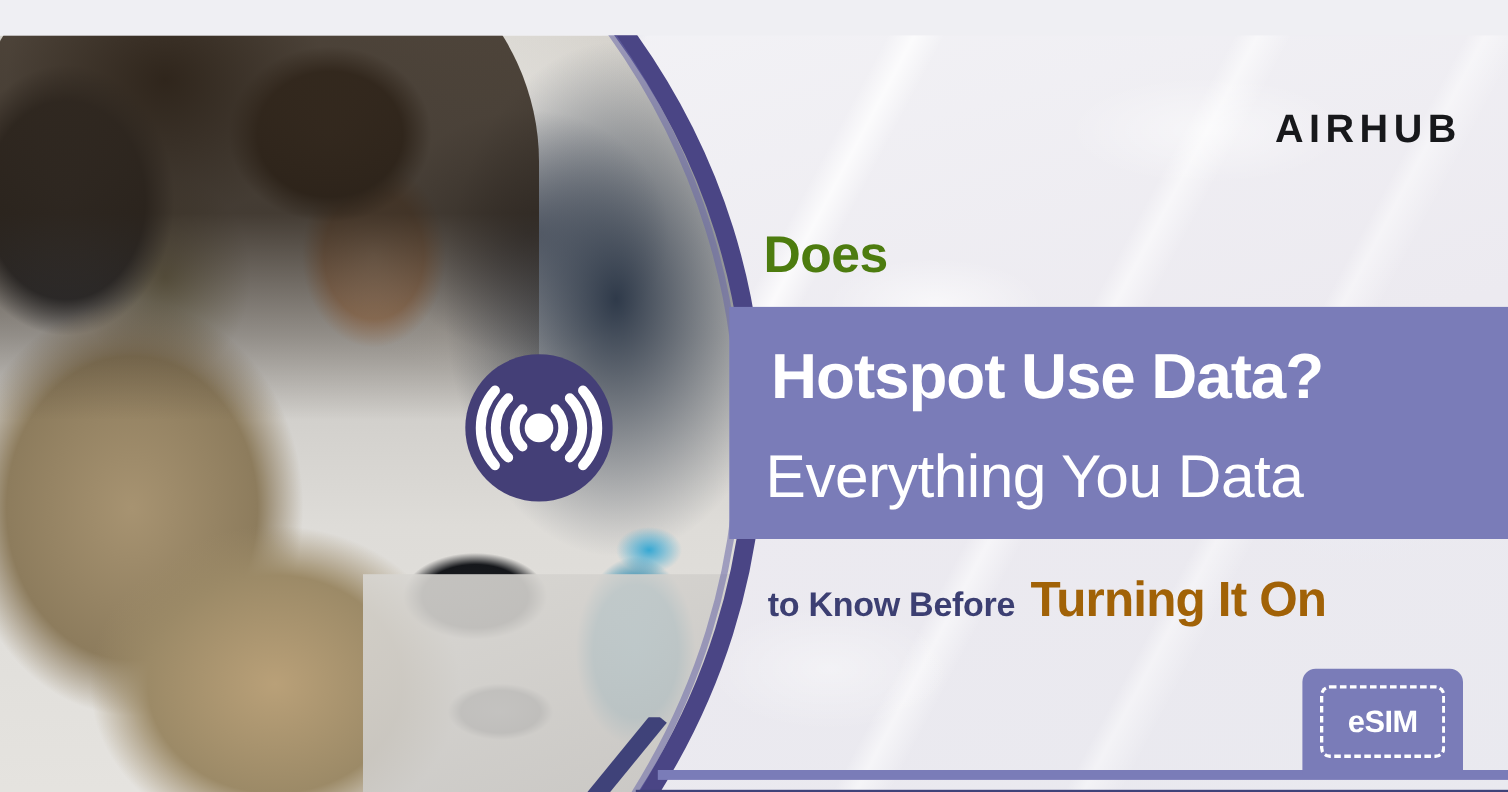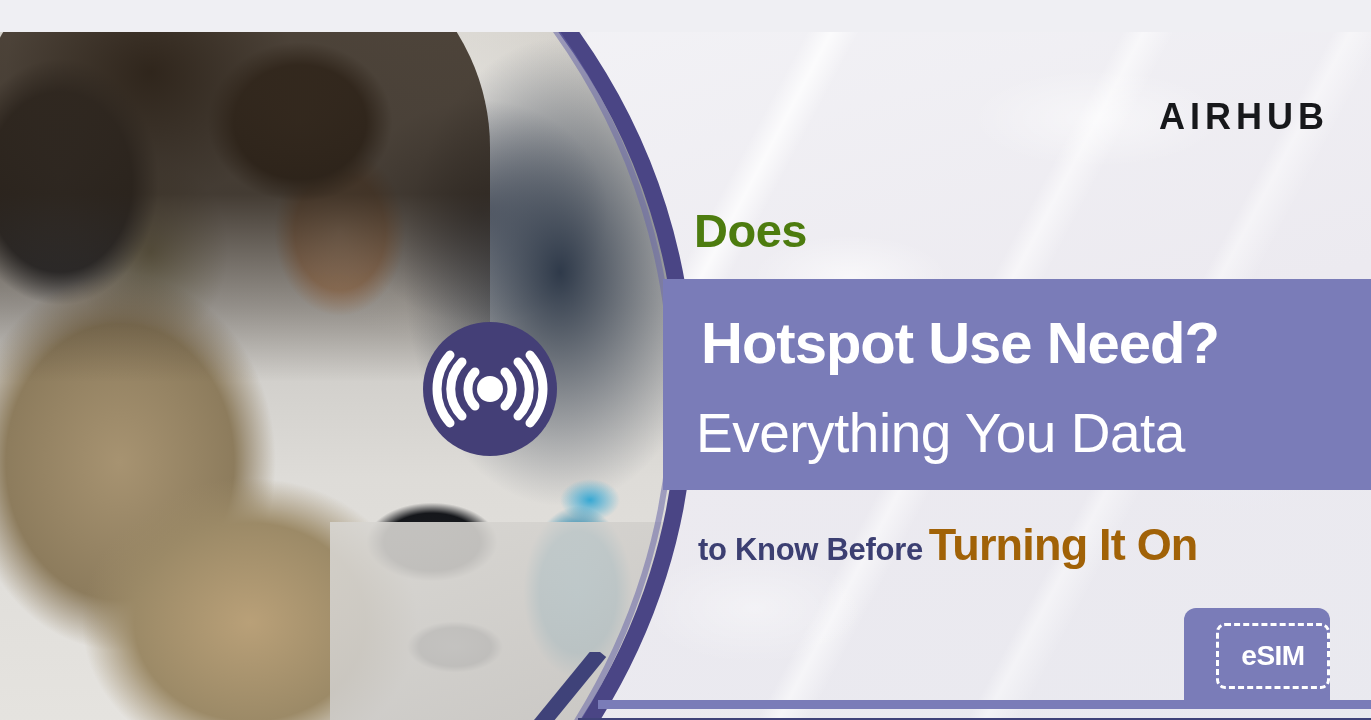--- a/index.html
+++ b/index.html
@@ -121,21 +121,21 @@
     letter-spacing:-1px; line-height:1;
   }
   .line-2{
     position:absolute; left:696px; top:374px;
     font-size:55px; font-weight:400; color:#ffffff;
     letter-spacing:-.5px; line-height:1;
   }
 
   .line-3{
     position:absolute; left:698px; top:487px;
-    display:flex; align-items:baseline; gap:6px;
+    display:flex; align-items:baseline; gap:14px;
   }
   .l3-small{
     font-size:31px; font-weight:700; color:#3c3f72;
     letter-spacing:-.3px;
   }
   .l3-big{
     font-size:45px; font-weight:700; color:#a16207;
     letter-spacing:-.8px;
   }
 
@@ -151,21 +151,21 @@
   .bar-diag{
     position:absolute; left:500px; top:620px; width:160px; height:110px;
     pointer-events:none;
   }
 
   
   .esim{
     position:absolute; left:1184px; top:576px; width:146px; height:96px;
     background:#7a7cb8;
     border-radius:12px 12px 0 0;
-    display:flex; align-items:center; justify-content:flex-end;
+    display:flex; align-items:center; justify-content:center;
   }
   .esim-inner{
     width:114px; height:66px;
     border:3px dashed #ffffff;
     border-radius:9px;
     display:flex; align-items:center; justify-content:center;
   }
   .esim-text{
     font-size:28px; font-weight:800; color:#ffffff; letter-spacing:-.5px;
   }
@@ -200,21 +200,21 @@
       <path d="M27,33 A51,51 0 0 0 27,101" fill="none" stroke="#ffffff" stroke-width="9" stroke-linecap="round"></path>
       <path d="M107,33 A51,51 0 0 1 107,101" fill="none" stroke="#ffffff" stroke-width="9" stroke-linecap="round"></path>
     </svg>
   </div>
 
   <div class="logo">AIRHUB</div>
 
   <div class="kicker">Does</div>
 
   <div class="purple-band"></div>
-  <div class="line-1">Hotspot Use Need?</div>
+  <div class="line-1">Hotspot Use Data?</div>
   <div class="line-2">Everything You Data</div>
 
   <div class="line-3">
     <span class="l3-small">to Know Before</span>
     <span class="l3-big">Turning It On</span>
   </div>
 
   <div class="bar-light"></div>
   <div class="bar-dark"></div>
   <svg class="bar-diag" viewBox="0 0 160 110">

